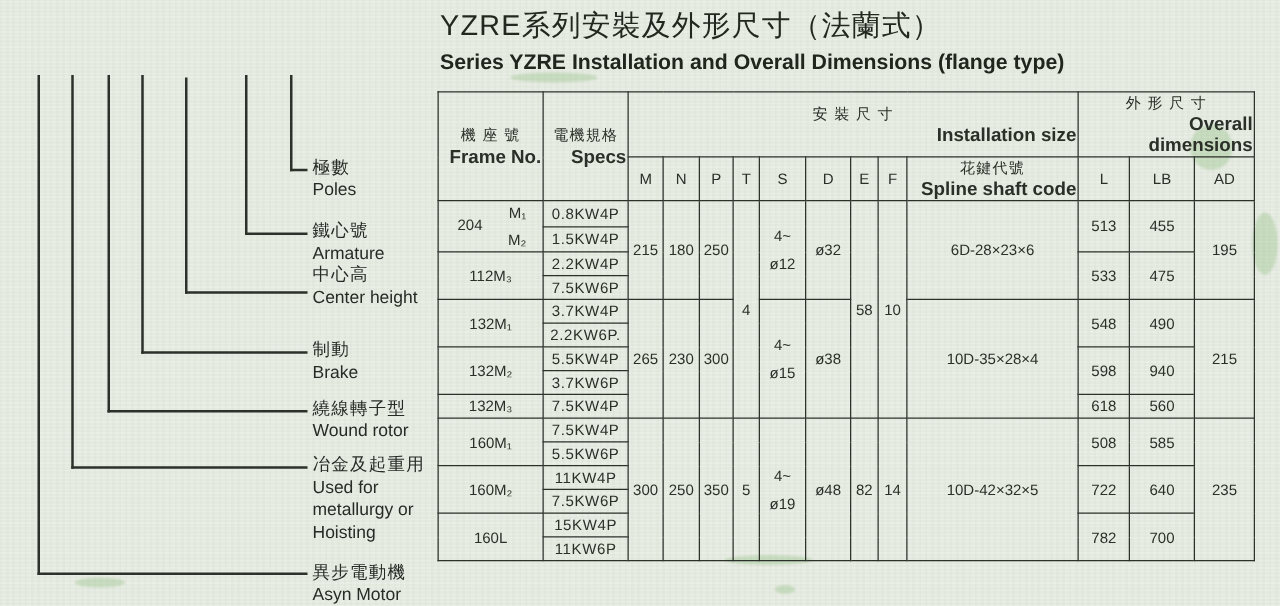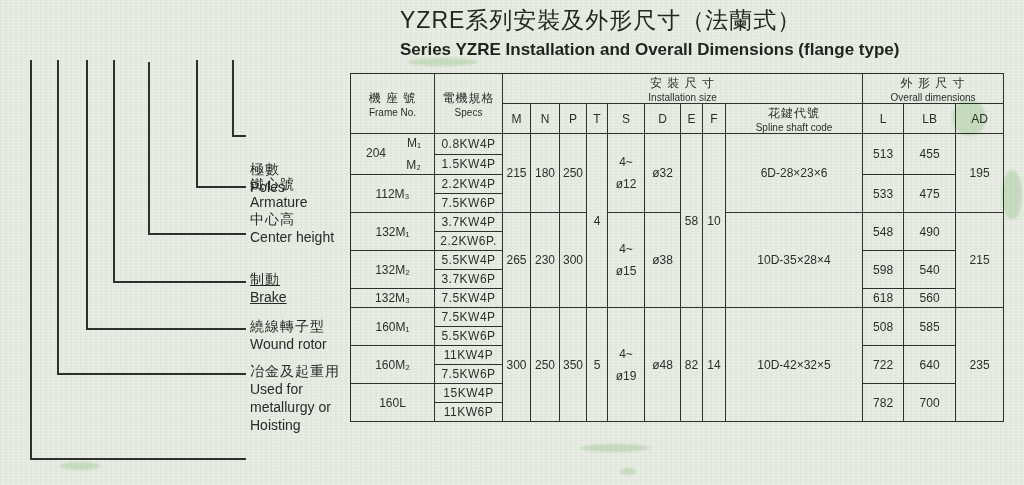--- a/index.html
+++ b/index.html
@@ -27,37 +27,37 @@
     color: #23281f; white-space: nowrap;
   }
   #model-string .u { border-bottom: 3px solid #23281f; letter-spacing: 2px; padding-bottom:1px; }
   .vline { position: absolute; width: 2px; background: #2c312b; }
   .hline { position: absolute; height: 2px; background: #2c312b; }
   .legend-label { position: absolute; left: 250px; line-height: 18px; }
   .legend-label .zh { font-size: 14px; letter-spacing: 1px; }
   .legend-label .en { font-size: 14px; white-space: pre-line; }
 
   
-  #title-block { position: absolute; left: 352px; top: 5px; margin-left: 48px; }
+  #title-block { position: absolute; left: 352px; top: 5px; }
   #title-zh { font-size: 23px; color: #22281f; letter-spacing: 1px; }
   #title-en { font-size: 17px; font-weight: bold; margin-top: 4px; color: #20251d; }
 
   
   #dim-table {
     position: absolute; left: 350px; top: 73px;
     border-collapse: collapse; table-layout: fixed; width: 653px;
     font-size: 12px; color: #2a2f28;
   }
   #dim-table th, #dim-table td {
     border: 1.6px solid #2c312b;
     text-align: center; vertical-align: middle;
     padding: 0 1px; overflow: hidden;
   }
   #dim-table thead .zh { font-size: 12px; letter-spacing: 1px; }
-  #dim-table thead .en { font-size: 10px; font-weight: normal; }
+  #dim-table thead .en { font-size: 15px; font-weight: bold; text-align: right; }
   #dim-table thead th { font-weight: normal; height: 30px; }
   #dim-table tbody td { height: 19px; }
   .two-line { white-space: pre-line; line-height: 22px; }
   .spec-cell { letter-spacing: 0.5px; }
   .f112 { position: relative; width: 100%; height: 40px; }
   .f112 .main { position: absolute; left: 14px; top: 12px; }
   .f112 .sub-t { position: absolute; right: 12px; top: 2px; }
   .f112 .sub-b { position: absolute; right: 12px; bottom: 2px; }
 </style>
 </head>
@@ -82,45 +82,49 @@
   <div class="vline" style="left:232px; top:60px; height:77px;"></div>
 
   <div class="hline" style="left:232px; top:135px; width:14px;"></div>
   <div class="hline" style="left:196px; top:186px; width:50px;"></div>
   <div class="hline" style="left:148px; top:233px; width:98px;"></div>
   <div class="hline" style="left:113px; top:281px; width:133px;"></div>
   <div class="hline" style="left:86px;  top:328px; width:160px;"></div>
   <div class="hline" style="left:57px;  top:373px; width:189px;"></div>
   <div class="hline" style="left:30px;  top:458px; width:216px;"></div>
 
-  <div class="legend-label" style="top:124px;margin-top:36px;">
+  <div class="legend-label" style="top:124px;">
     <div class="zh">極數</div>
     <div class="en">Poles</div>
   </div>
   <div class="legend-label" style="top:175px;">
     <div class="zh">鐵心號</div>
     <div class="en">Armature</div>
   </div>
   <div class="legend-label" style="top:210px;">
     <div class="zh">中心高</div>
     <div class="en">Center height</div>
   </div>
-  <div class="legend-label" style="top:270px;text-decoration:underline;">
+  <div class="legend-label" style="top:270px;">
     <div class="zh">制動</div>
     <div class="en">Brake</div>
   </div>
   <div class="legend-label" style="top:317px;">
     <div class="zh">繞線轉子型</div>
     <div class="en">Wound rotor</div>
   </div>
   <div class="legend-label" style="top:362px;">
     <div class="zh">冶金及起重用</div>
     <div class="en">Used for
 metallurgy or
 Hoisting</div>
+  </div>
+  <div class="legend-label" style="top:448px;">
+    <div class="zh">異步電動機</div>
+    <div class="en">Asyn Motor</div>
   </div>
 
   <div id="title-block">
     <div id="title-zh">YZRE系列安裝及外形尺寸（法蘭式）</div>
     <div id="title-en">Series YZRE Installation and Overall Dimensions (flange type)</div>
   </div>
 
   <table id="dim-table">
     <colgroup>
       <col style="width:84px">
@@ -232,21 +236,21 @@
       </tr>
 
       <tr>
         <td class="spec-cell">2.2KW6P.</td>
       </tr>
 
       <tr>
         <td rowspan="2">132M₂</td>
         <td class="spec-cell">5.5KW4P</td>
         <td rowspan="2">598</td>
-        <td rowspan="2">540</td>
+        <td rowspan="2">940</td>
       </tr>
 
       <tr>
         <td class="spec-cell">3.7KW6P</td>
       </tr>
 
       <tr>
         <td>132M₃</td>
         <td class="spec-cell">7.5KW4P</td>
         <td>618</td>

